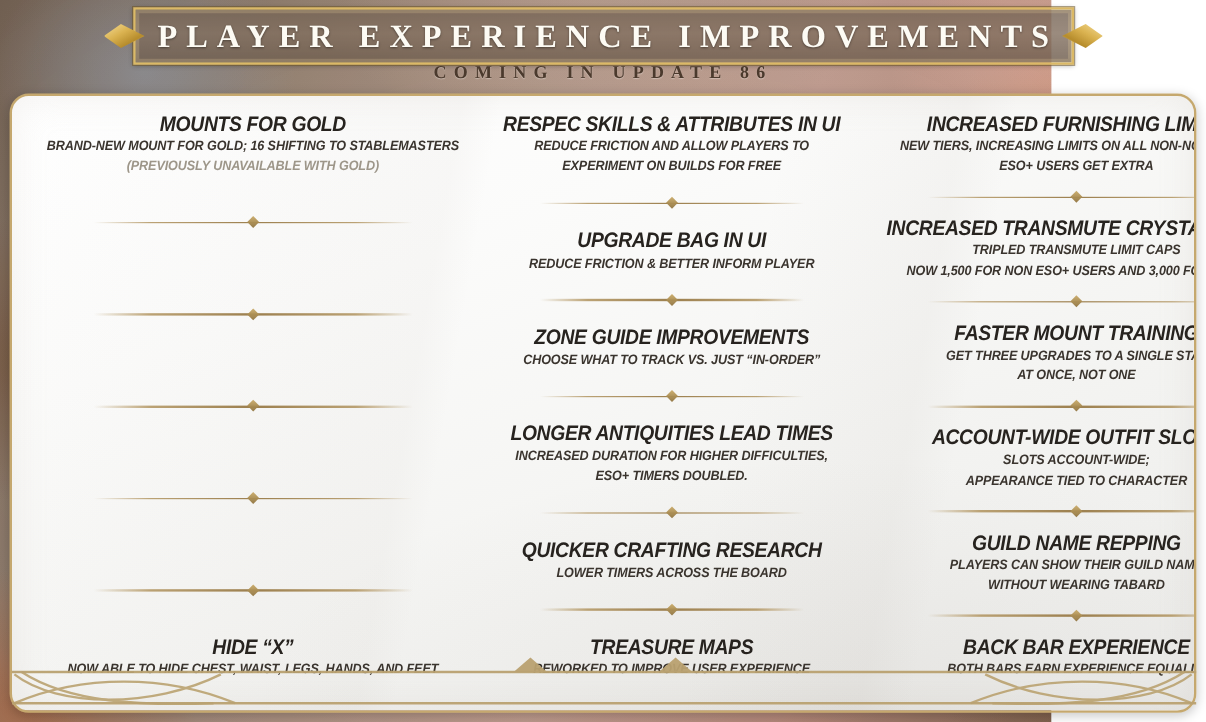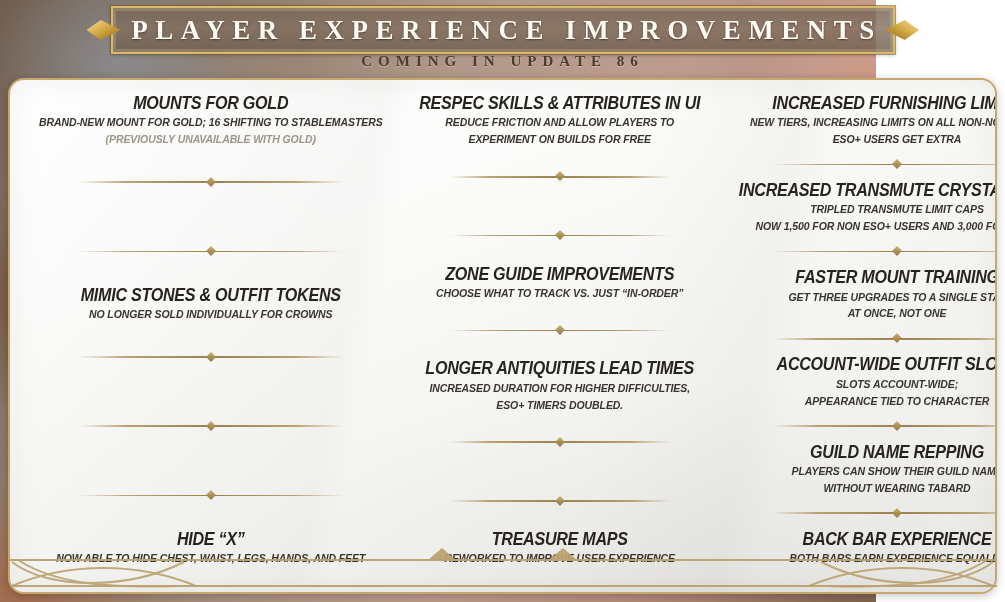--- a/index.html
+++ b/index.html
@@ -208,24 +208,20 @@
             <span class="line"></span>
             <span class="node"></span>
           </div>
           <div class="spacer"></div>
           <div class="spacer"></div>
           <div class="divider">
             <span class="line"></span>
             <span class="node"></span>
           </div>
           <div class="spacer"></div>
-          <div class="item">
-            <div class="item-title">MIMIC STONES &amp; OUTFIT TOKENS</div>
-            <div class="item-sub">NO LONGER SOLD INDIVIDUALLY FOR CROWNS</div>
-          </div>
           <div class="spacer"></div>
           <div class="divider">
             <span class="line"></span>
             <span class="node"></span>
           </div>
           <div class="spacer"></div>
           <div class="spacer"></div>
           <div class="divider">
             <span class="line"></span>
             <span class="node"></span>
@@ -247,20 +243,24 @@
             <div class="item-title">RESPEC SKILLS &amp; ATTRIBUTES IN UI</div>
             <div class="item-sub">REDUCE FRICTION AND ALLOW PLAYERS TO</div>
             <div class="item-sub">EXPERIMENT ON BUILDS FOR FREE</div>
           </div>
           <div class="spacer"></div>
           <div class="divider">
             <span class="line"></span>
             <span class="node"></span>
           </div>
           <div class="spacer"></div>
+          <div class="item">
+            <div class="item-title">UPGRADE BAG IN UI</div>
+            <div class="item-sub">REDUCE FRICTION &amp; BETTER INFORM PLAYER</div>
+          </div>
           <div class="spacer"></div>
           <div class="divider">
             <span class="line"></span>
             <span class="node"></span>
           </div>
           <div class="spacer"></div>
           <div class="item">
             <div class="item-title">ZONE GUIDE IMPROVEMENTS</div>
             <div class="item-sub">CHOOSE WHAT TO TRACK VS. JUST “IN-ORDER”</div>
           </div>
@@ -274,20 +274,24 @@
             <div class="item-title">LONGER ANTIQUITIES LEAD TIMES</div>
             <div class="item-sub">INCREASED DURATION FOR HIGHER DIFFICULTIES,</div>
             <div class="item-sub">ESO+ TIMERS DOUBLED.</div>
           </div>
           <div class="spacer"></div>
           <div class="divider">
             <span class="line"></span>
             <span class="node"></span>
           </div>
           <div class="spacer"></div>
+          <div class="item">
+            <div class="item-title">QUICKER CRAFTING RESEARCH</div>
+            <div class="item-sub">LOWER TIMERS ACROSS THE BOARD</div>
+          </div>
           <div class="spacer"></div>
           <div class="divider">
             <span class="line"></span>
             <span class="node"></span>
           </div>
           <div class="spacer"></div>
           <div class="item">
             <div class="item-title">TREASURE MAPS</div>
             <div class="item-sub">REWORKED TO IMPROVE USER EXPERIENCE</div>
           </div>

